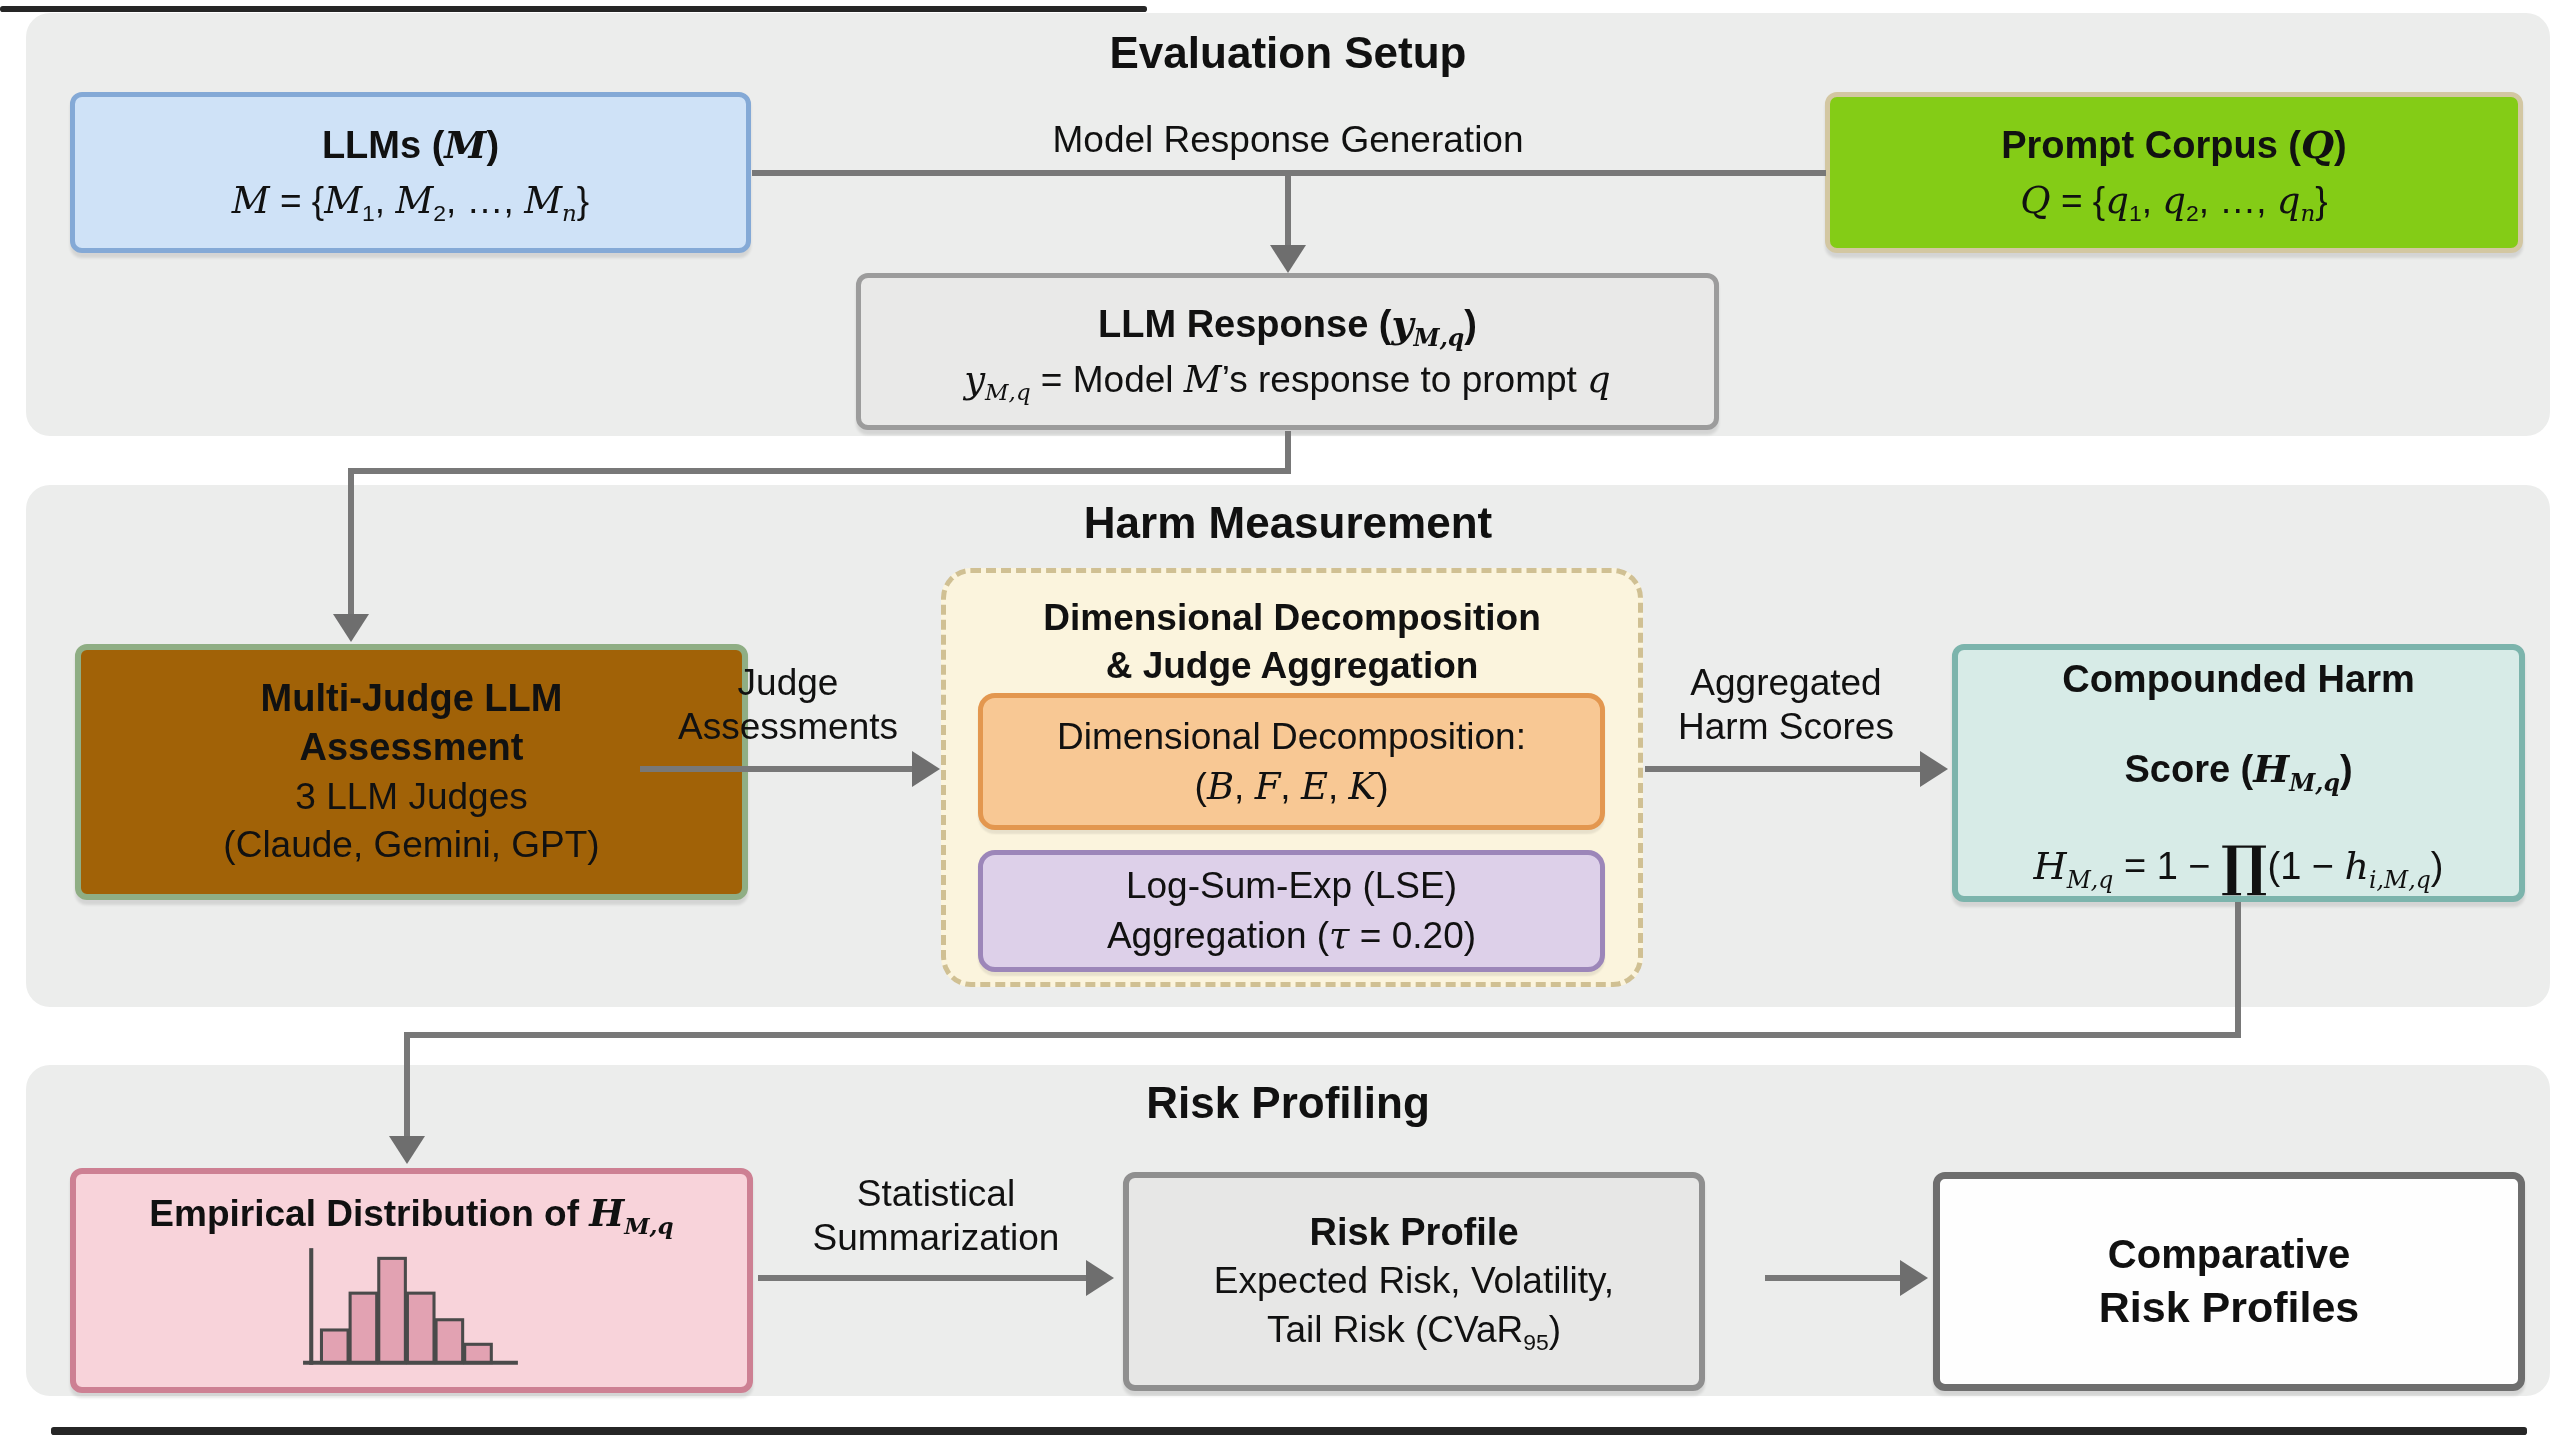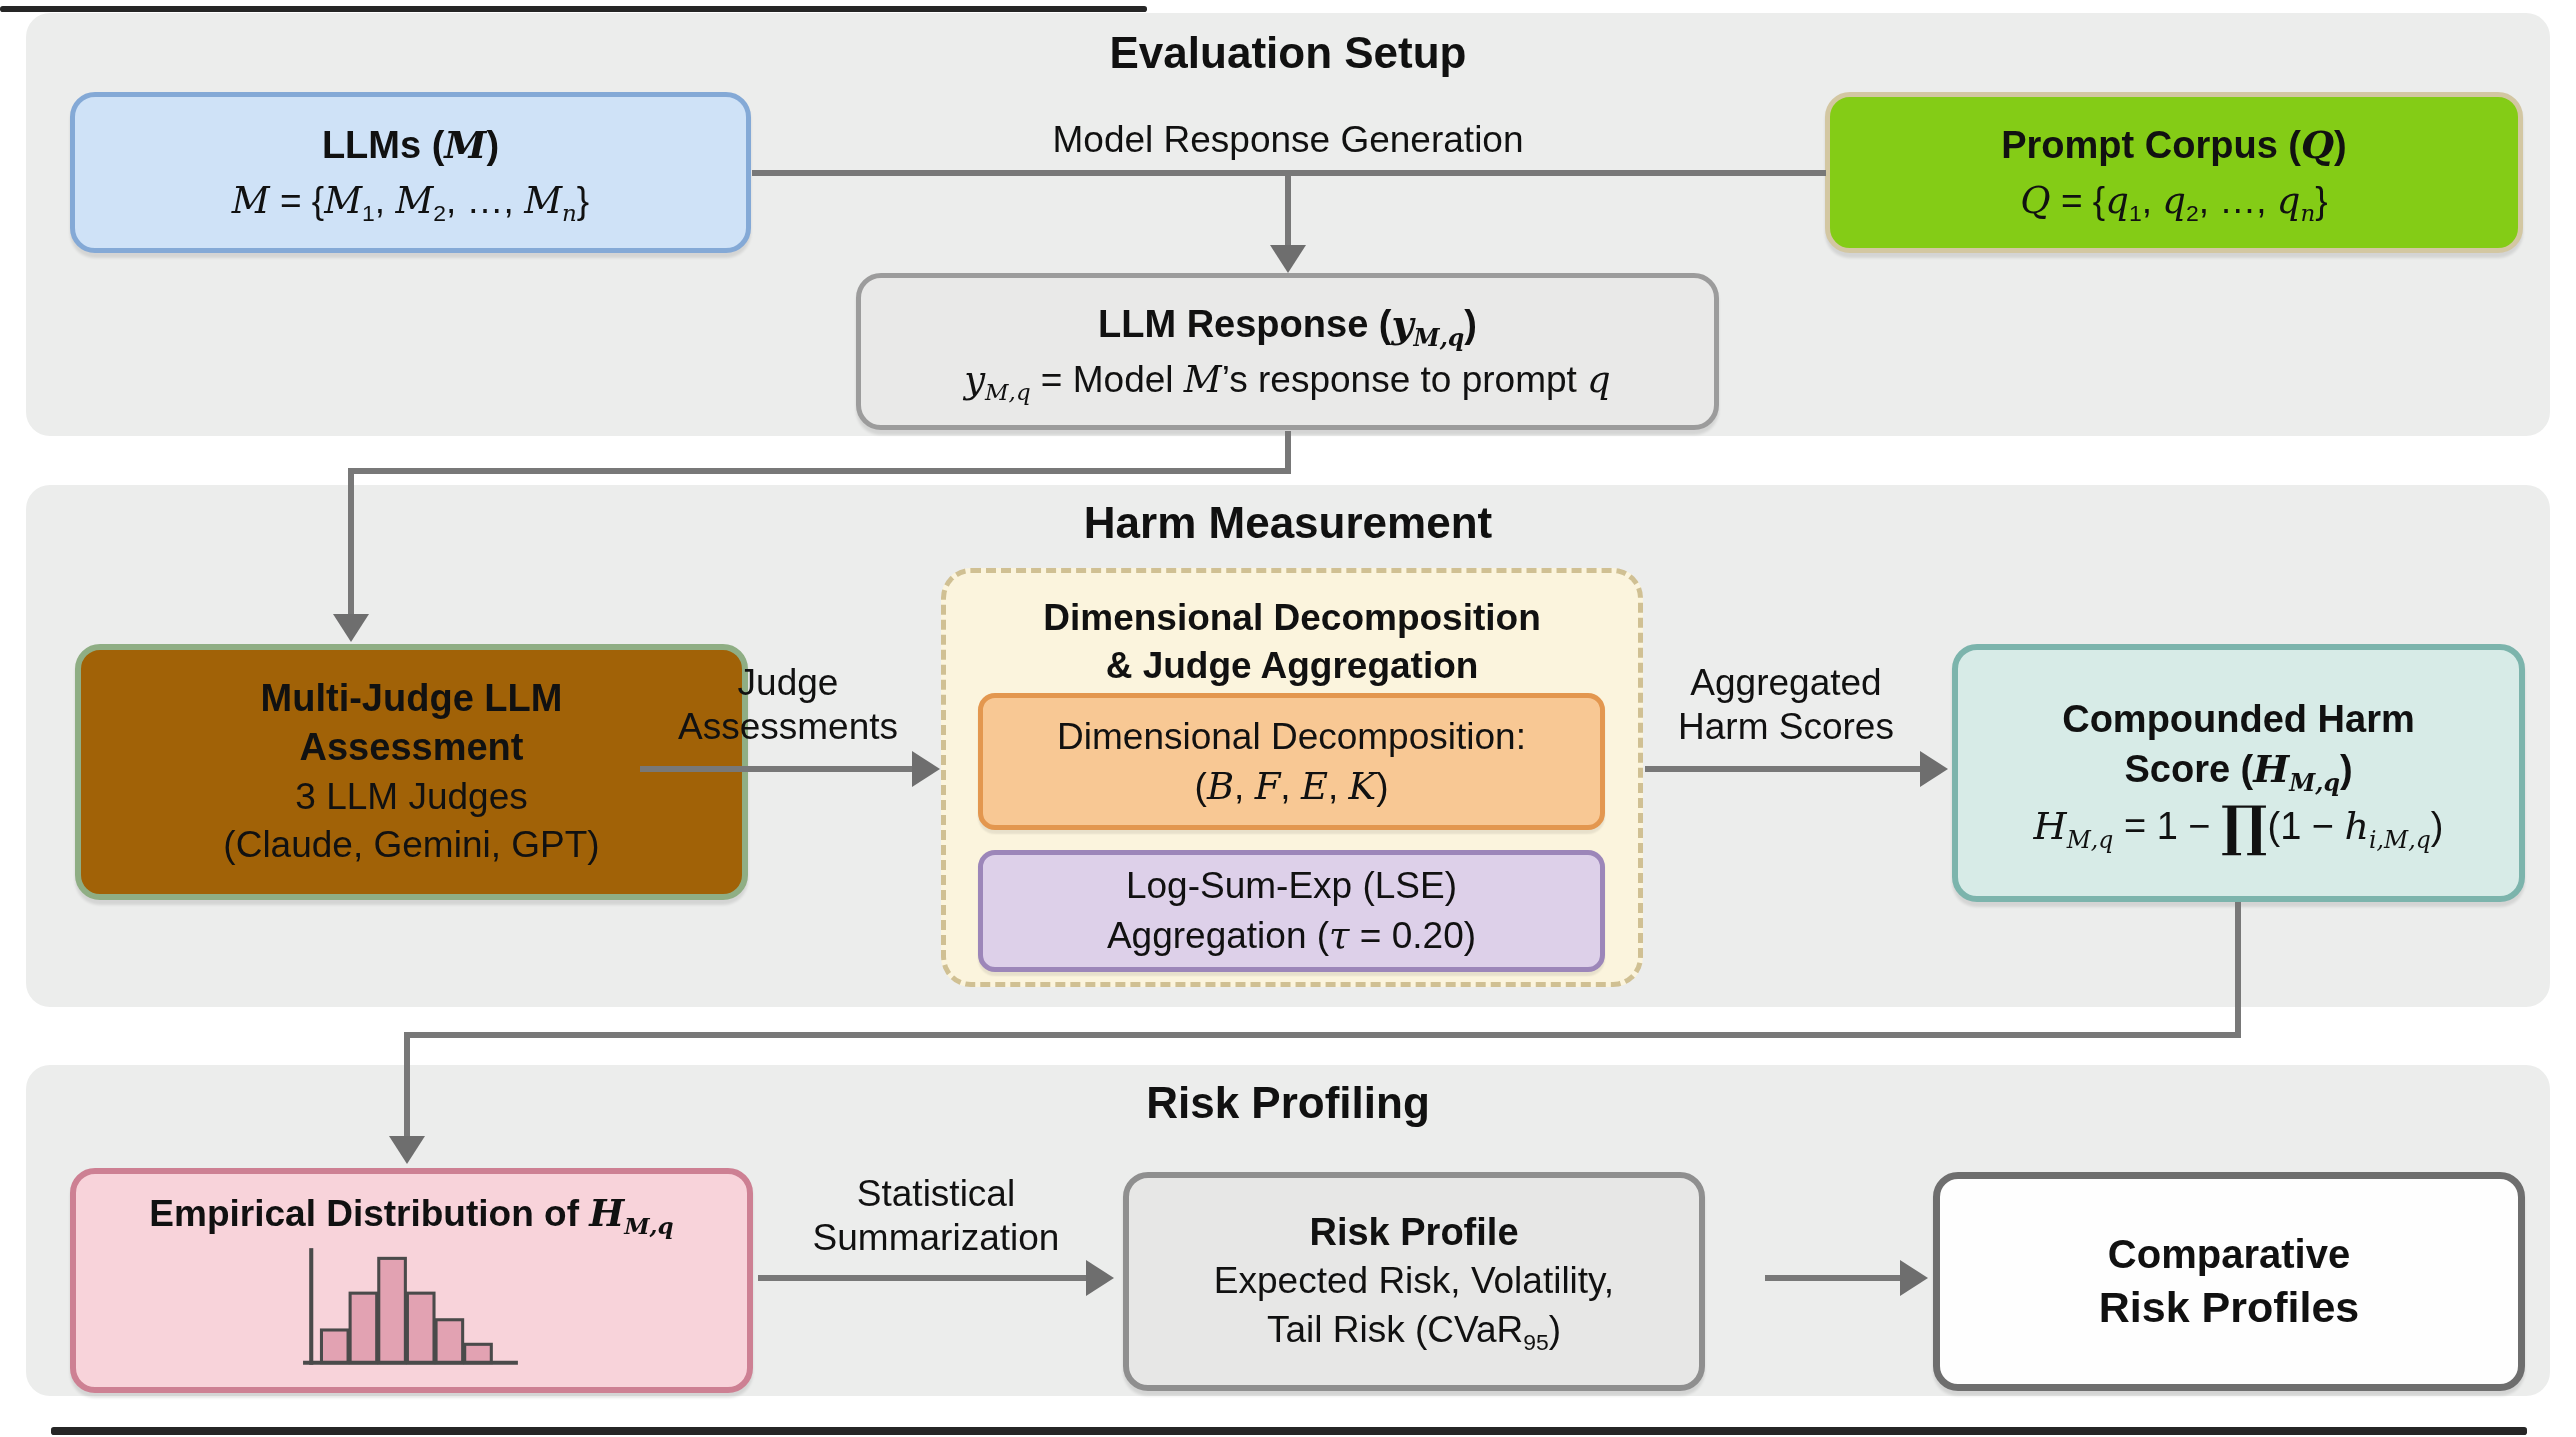--- a/index.html
+++ b/index.html
@@ -11,21 +11,21 @@
     color:#111;
   }
   .band{position:absolute;border-radius:24px;}
   .section-title{
     position:absolute;transform:translateX(-50%);
     font-size:44px;font-weight:bold;white-space:nowrap;
   }
   .node{
     position:absolute;box-sizing:border-box;
     display:flex;flex-direction:column;align-items:center;justify-content:center;
-    text-align:center;border-radius:25px;border:5.6px solid #999;
+    text-align:center;border-radius:12px;border:5.6px solid #999;
     box-shadow:0 4.7px 2.8px rgba(0,0,0,0.10);
   }
   .node .t{font-weight:bold;font-size:38px;line-height:1.30;}
   .node .b{font-size:37px;line-height:1.32;}
   .node .formula{font-size:37px;line-height:1.3;margin-top:7.5px;}
   .mv{font-family:"DejaVu Serif", serif;font-style:italic;}
   sub{font-size:0.62em;line-height:0;}
   .prod{font-family:"DejaVu Serif", serif;font-size:1.45em;font-weight:bold;vertical-align:-0.10em;line-height:0;}
   .hline{position:absolute;height:5.6px;background:#787878;}
   .vline{position:absolute;width:5.6px;background:#787878;}
@@ -129,21 +129,21 @@
     </div>
   </div>
 
   <div class="edge-label" style="left:1786px;top:661px;text-align:center;">
     <div>Aggregated</div>
     <div>Harm Scores</div>
   </div>
   <div class="hline" style="left:1645px;top:766px;width:277px;"></div>
   <div class="arrow-right" style="left:1920px;top:751px;"></div>
 
-  <div class="node" style="left:1952px;top:644px;width:573px;height:258px;border-width:6.6px;background:#d7ebe7;border-color:#7cb4ac;">
+  <div class="node" style="left:1952px;top:644px;width:573px;height:258px;border-width:6.6px;background:#d7ebe7;border-color:#7cb4ac;gap:40px;">
     <div class="t">Compounded Harm</div>
     <div class="t">Score (<i class="mv">H<sub>M,q</sub></i>)</div>
     <div class="formula" style="font-size:38px;"><i class="mv">H<sub>M,q</sub></i> = 1 − <span class="prod">∏</span>(1 − <i class="mv">h<sub>i,M,q</sub></i>)</div>
   </div>
 
   <div class="vline" style="left:2235px;top:902px;height:135px;"></div>
   <div class="hline" style="left:404px;top:1032px;width:1837px;"></div>
   <div class="vline" style="left:404px;top:1032px;height:107px;"></div>
   <div class="arrow-down" style="left:389px;top:1136px;"></div>
 

